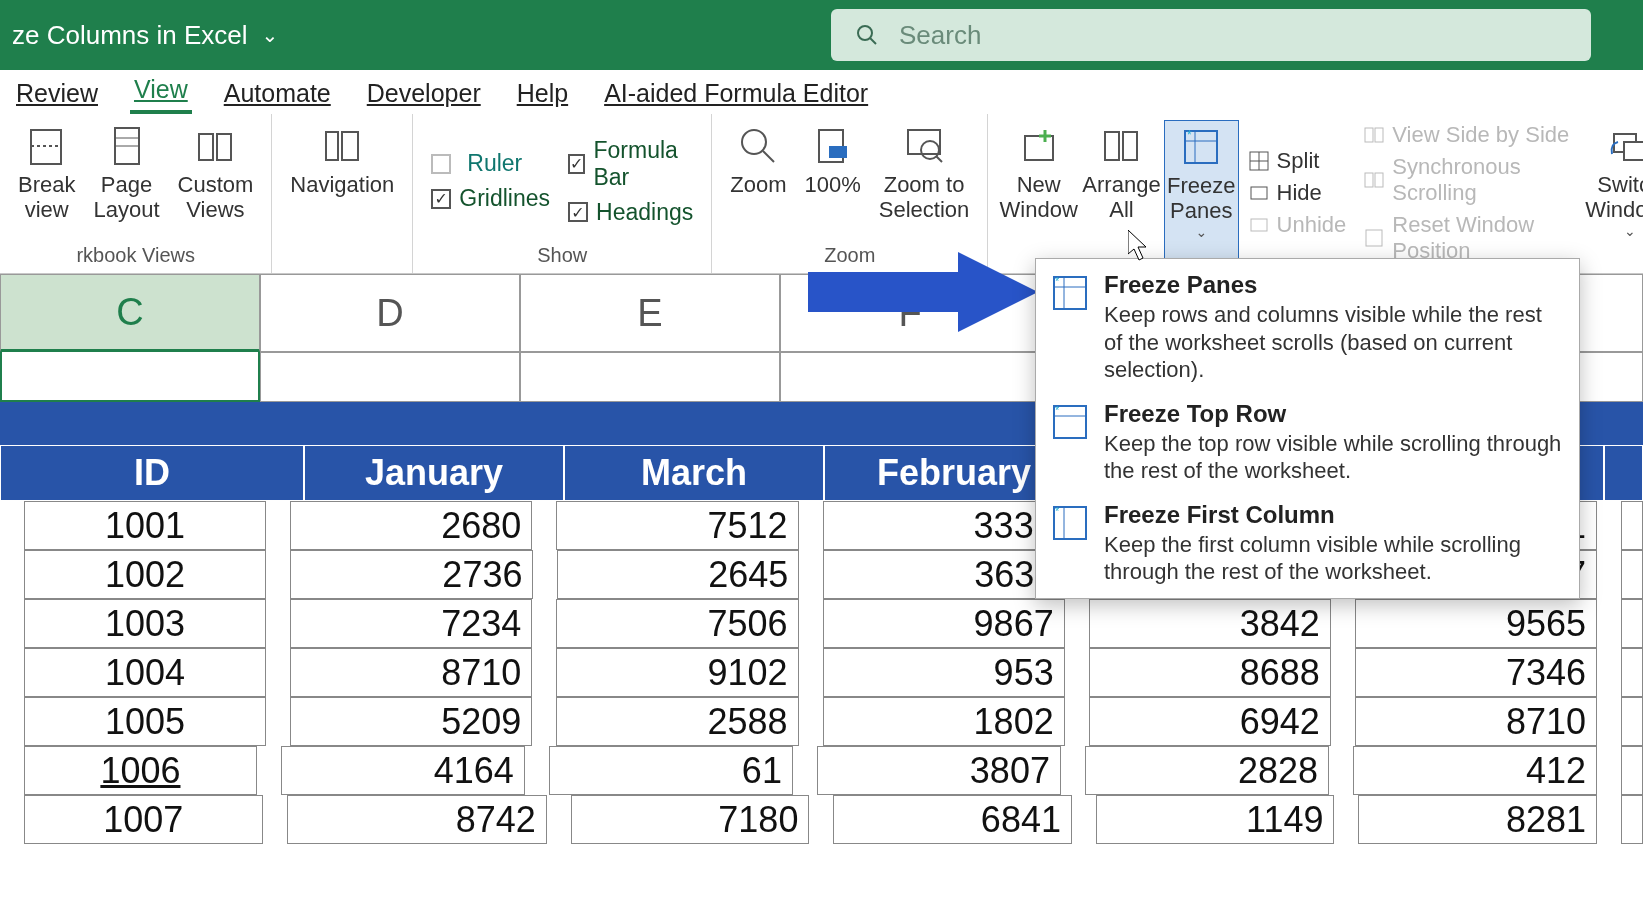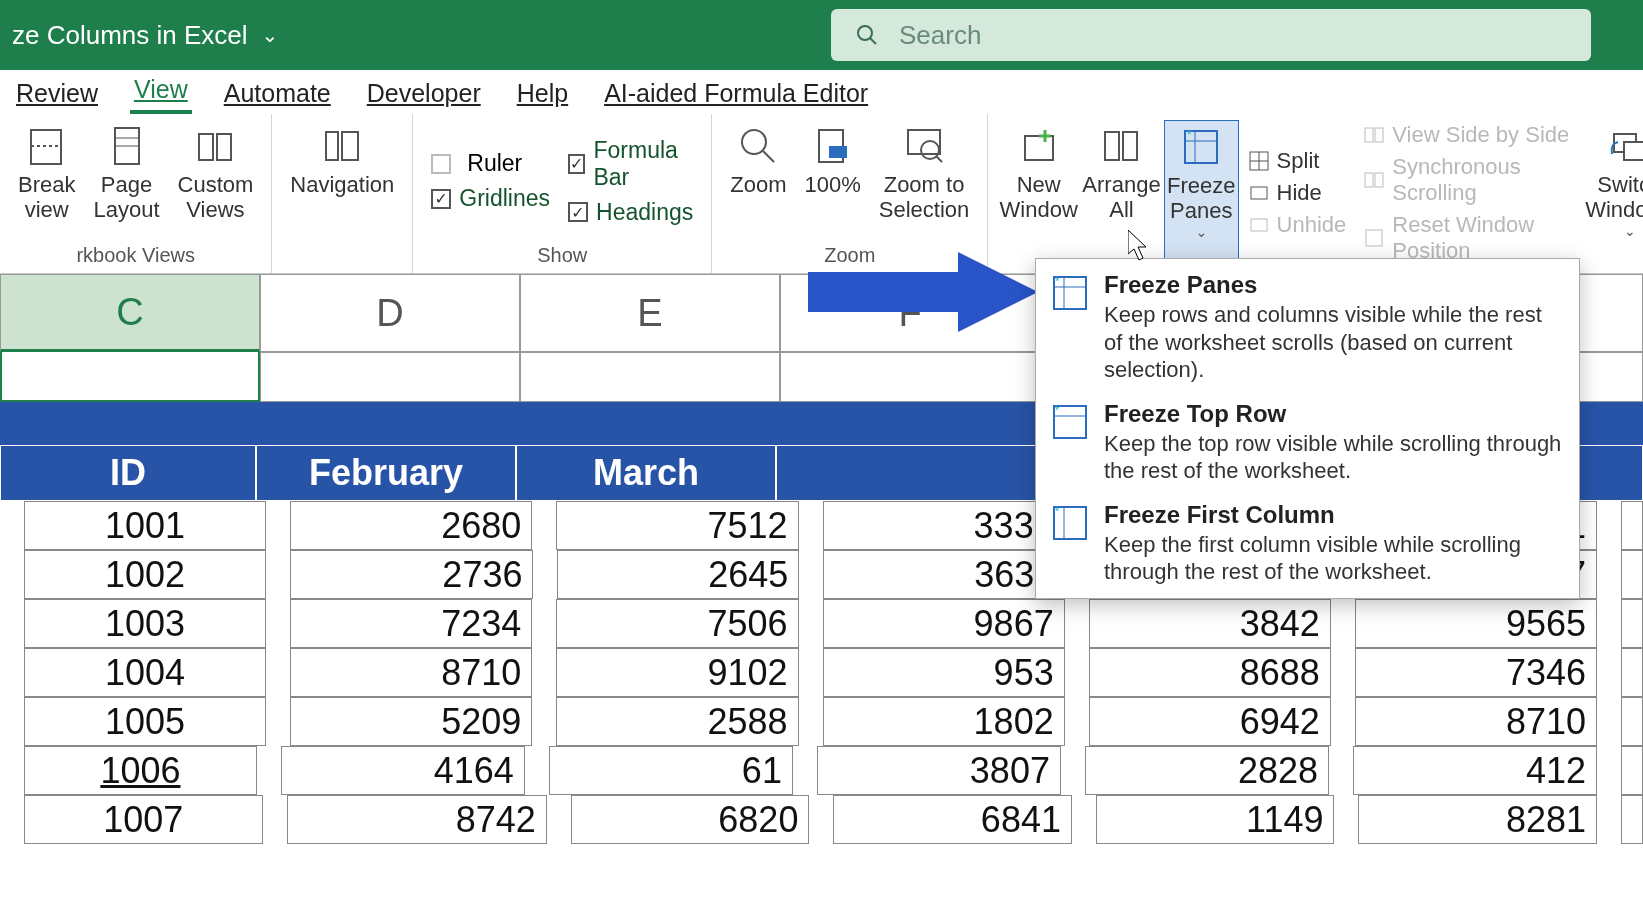--- a/index.html
+++ b/index.html
@@ -27,21 +27,21 @@
 .ribbon-btn-big { display: flex; flex-direction: column; align-items: center; justify-content: flex-start; padding: 4px 8px; cursor: pointer; min-width: 60px; }
 .ribbon-btn-big.highlight { background: #d4e3f3; border: 1px solid #2a6dbf; }
 .ribbon-btn-big .icon { width: 44px; height: 44px; margin-bottom: 4px; }
 .ribbon-btn-big .label { font-size: 22px; color: #333; text-align: center; line-height: 1.15; white-space: pre-line; }
 .ribbon-btn-big .chev { font-size: 14px; color: #555; }
 
 .ribbon-col { display: flex; flex-direction: column; gap: 8px; padding: 2px 8px; justify-content: center;}
 .ribbon-check { display: flex; align-items: center; gap: 8px; font-size: 23px; color: #14532d; cursor: pointer; }
 .ribbon-check .box { width: 20px; height: 20px; border: 2px solid #555; display: inline-flex; align-items: center; justify-content: center; font-size: 16px; color: #333; }
 .ribbon-check .box.checked::after { content: "✓"; }
-.ribbon-check.dim { color:#000000;gap:16px; }
+.ribbon-check.dim { color:#0f766e;gap:16px; }
 .ribbon-check.dim .box { border-color:#bbb; }
 
 .window-col { display:flex; flex-direction:column; gap:6px; padding:2px 8px; justify-content:center;}
 .window-row { display:flex; align-items:center; gap:8px; font-size:22px; color:#333; cursor:pointer;}
 .window-row.dim { color:#b8b8b8; }
 .window-row .small-icon { width:20px; height:20px; }
 
 
 .grid-area { position: absolute; top: 274px; left: 0; right: 0; }
 .col-headers { display:flex; height:78px; }
@@ -340,23 +340,24 @@
     <div class="blank-cell selborder" style="width:260px"></div>
     <div class="blank-cell" style="width:260px"></div>
     <div class="blank-cell" style="width:260px"></div>
     <div class="blank-cell" style="width:260px"></div>
     <div class="blank-cell" style="width:260px"></div>
     <div class="blank-cell" style="width:260px"></div>
     <div class="blank-cell" style="flex:1"></div>
   </div>
   <div class="blue-spacer"></div>
   <div class="header-row">
-    <div class="header-cell" style="width:256px">ID</div>
+    <div class="header-cell" style="width:304px">ID</div>
+    <div class="header-cell" style="width:260px">January</div>
+    <div class="header-cell" style="width:260px">March</div>
     <div class="header-cell" style="width:260px">February</div>
-    <div class="header-cell" style="width:260px">March</div>
     <div class="header-cell" style="width:260px"></div>
     <div class="header-cell" style="width:260px"></div>
     <div class="header-cell" style="flex:1"></div>
   </div>
   <div id="data-rows">
       <div class="data-row">
         <div class="data-cell id" style="width: 260px;">1001</div>
         <div class="data-cell num" style="width: 260px;">2680</div>
         <div class="data-cell num" style="width: 260px;">7512</div>
         <div class="data-cell num" style="width: 260px;">3332</div>
@@ -405,21 +406,21 @@
         <div class="data-cell num" style="width: 260px;">4164</div>
         <div class="data-cell num" style="width: 260px;">61</div>
         <div class="data-cell num" style="width: 260px;">3807</div>
         <div class="data-cell num" style="width: 260px;">2828</div>
         <div class="data-cell num" style="width: 260px;">412</div>
         <div class="data-cell num" style="flex: 1 1 0%;"></div>
       </div>
       <div class="data-row">
         <div class="data-cell id" style="width: 260px;">1007</div>
         <div class="data-cell num" style="width: 284px;">8742</div>
-        <div class="data-cell num" style="width: 260px;">6820</div>
+        <div class="data-cell num" style="width: 260px;">7180</div>
         <div class="data-cell num" style="width: 260px;">6841</div>
         <div class="data-cell num" style="width: 260px;">1149</div>
         <div class="data-cell num" style="width: 260px;">8281</div>
         <div class="data-cell num" style="flex: 1 1 0%;"></div>
       </div>
     </div>
 </div>
 
 <div class="arrow">
   <svg width="230" height="80">

